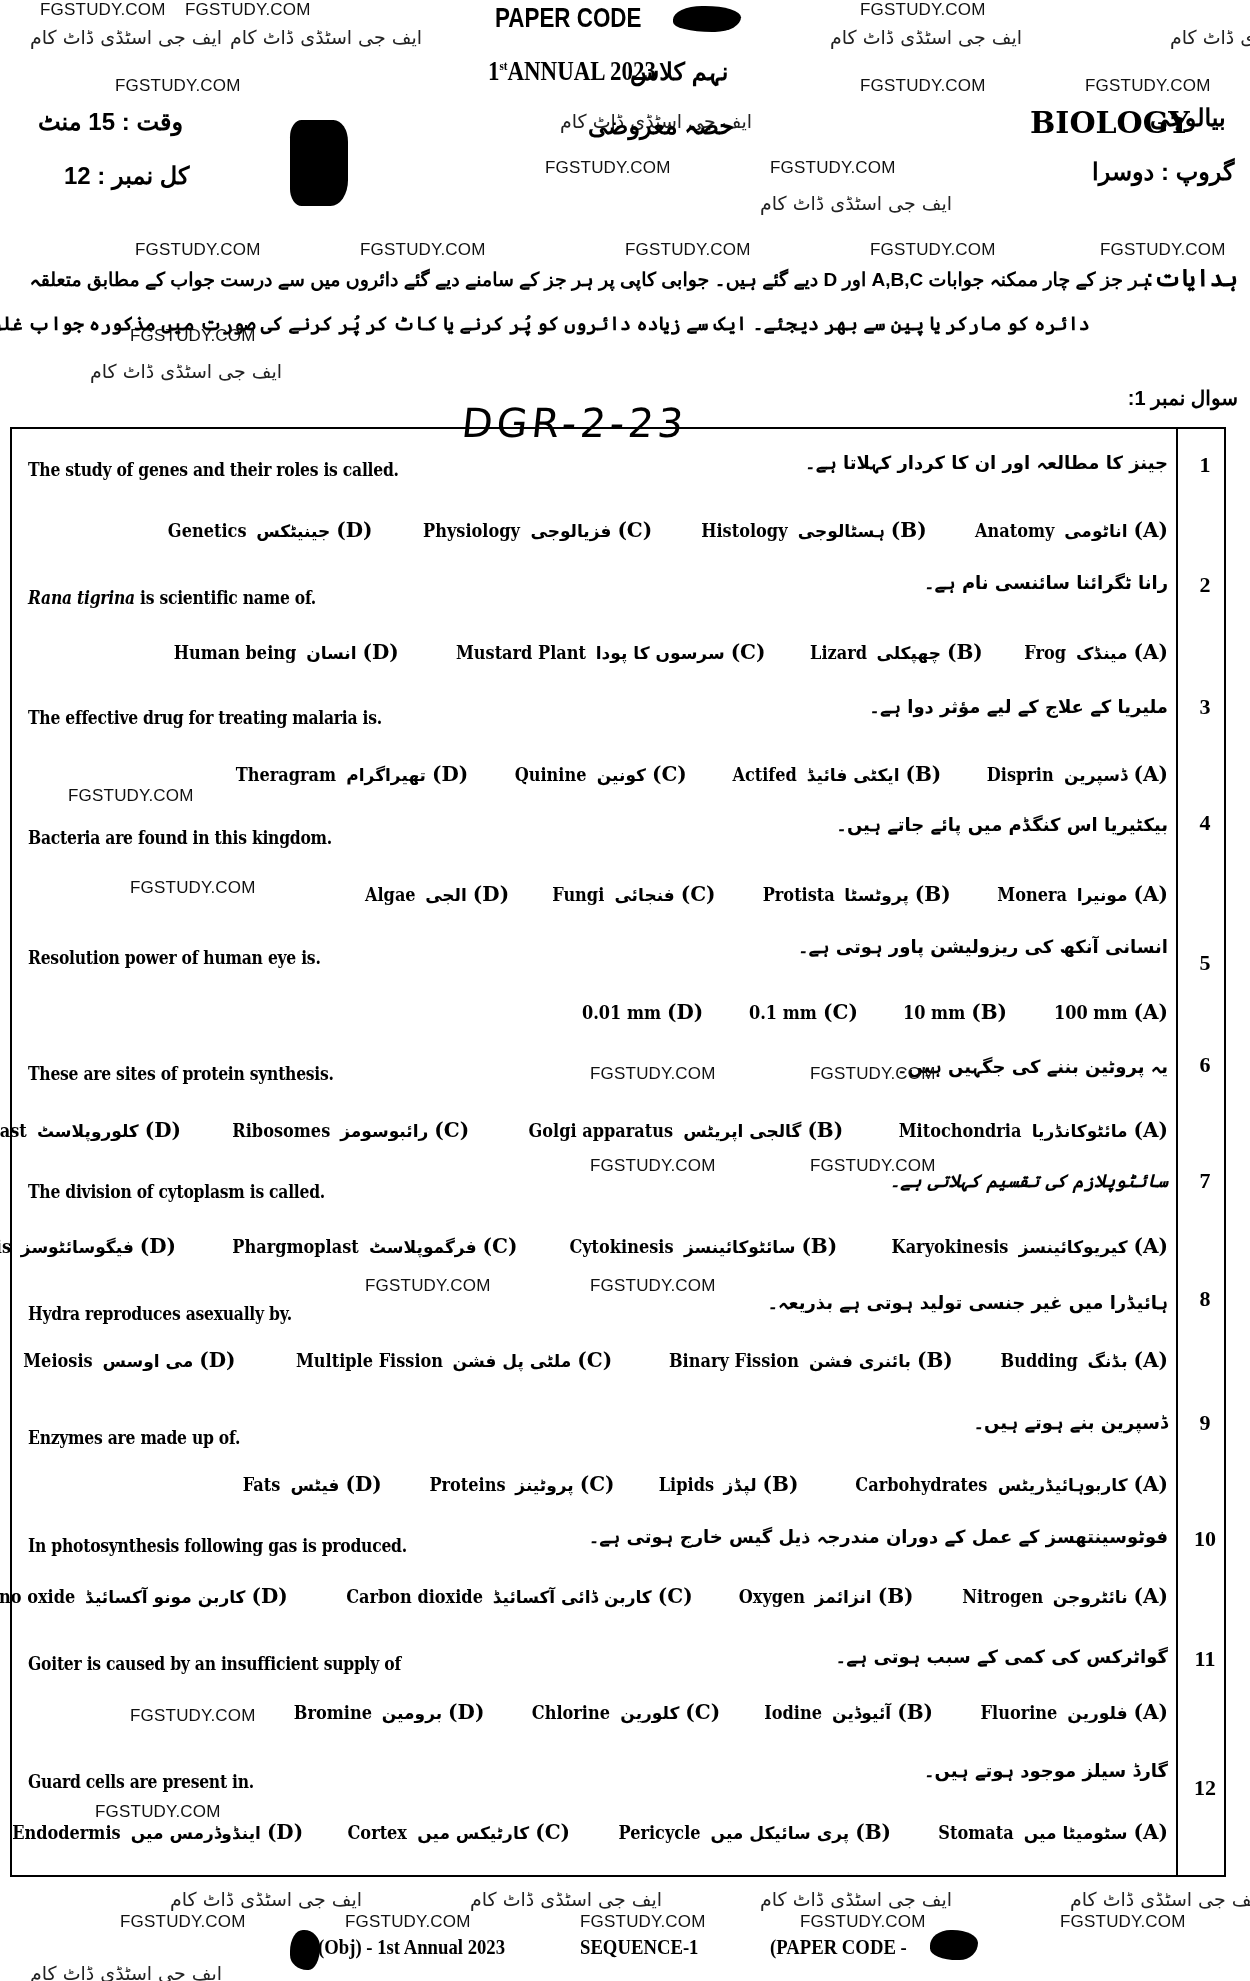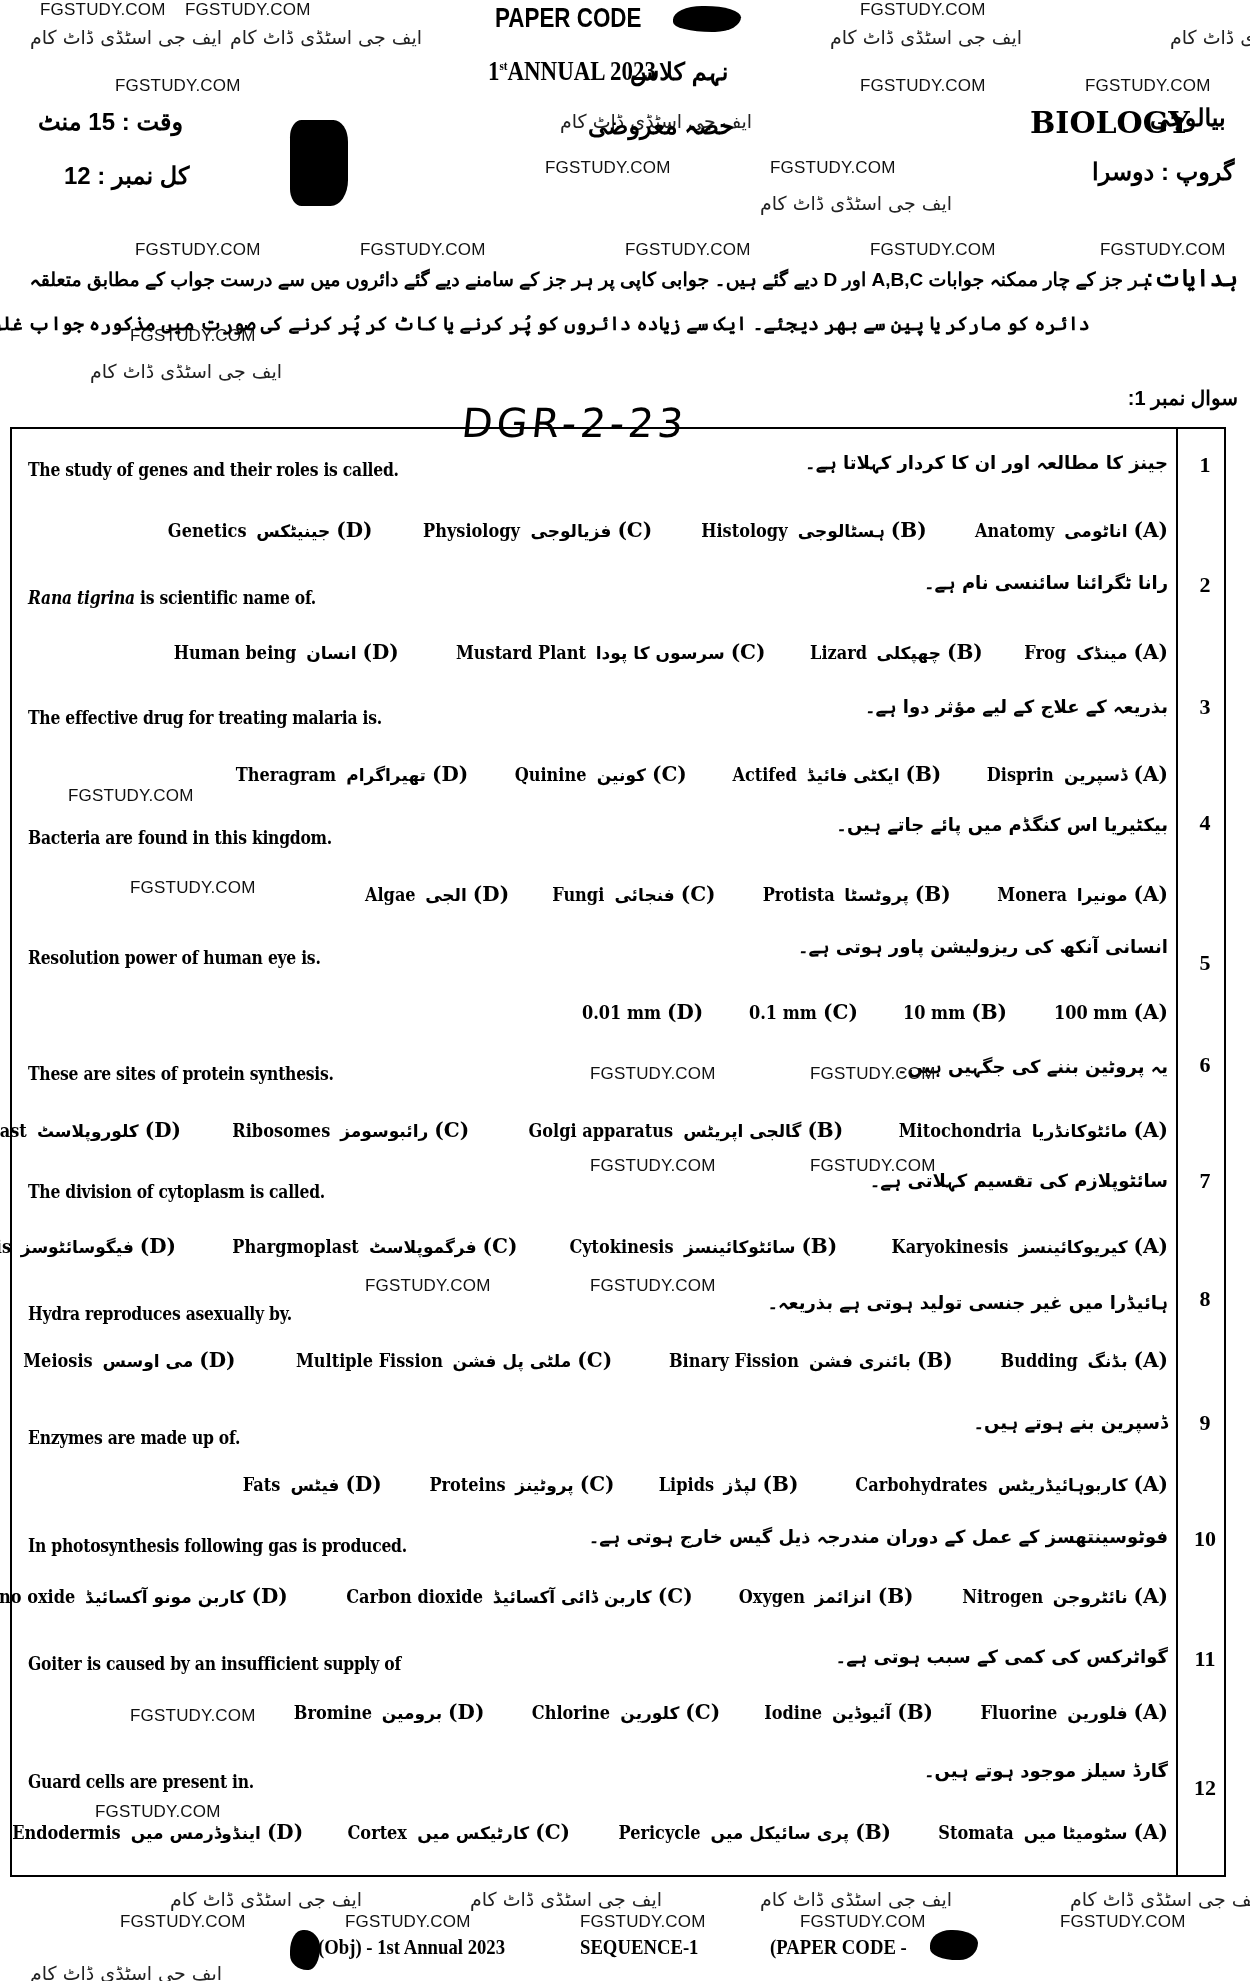--- a/index.html
+++ b/index.html
@@ -141,21 +141,21 @@
     </div>
   <div class="opt">
       <span class="opt-letter">(D)</span>
       <span class="opt-ur">انسان</span>
       <span class="opt-en">Human being</span>
     </div>
 </div>
 
 <div class="qnum" style="top:694px;">3</div>
 <div class="q-en" style="top:706px;">The effective drug for treating malaria is.</div>
-<div class="q-ur" style="top:696px;">بذریعہ کے علاج کے لیے مؤثر دوا ہے۔</div>
+<div class="q-ur" style="top:696px;">ملیریا کے علاج کے لیے مؤثر دوا ہے۔</div>
 <div class="opts" style="top:762px;">
   <div class="opt">
       <span class="opt-letter">(A)</span>
       <span class="opt-ur">ڈسپرین</span>
       <span class="opt-en">Disprin</span>
     </div>
   <div class="opt">
       <span class="opt-letter">(B)</span>
       <span class="opt-ur">ایکٹی فائیڈ</span>
       <span class="opt-en">Actifed</span>
@@ -247,21 +247,21 @@
       <span class="opt-letter">(D)</span>
       <span class="opt-ur">کلوروپلاسٹ</span>
       <span class="opt-en">Chloroplast</span>
     </div>
 </div>
 
 <div class="qnum" style="top:1168px;">7</div>
 <div class="wm" style="left:590px;top:1156px;">FGSTUDY.COM</div>
 <div class="wm" style="left:810px;top:1156px;">FGSTUDY.COM</div>
 <div class="q-en" style="top:1180px;">The division of cytoplasm is called.</div>
-<div class="q-ur" style="top:1170px;">سائٹوپلازم کی تقسیم کہلاتی ہے۔</div>
+<div class="q-ur" style="top:1170px;font-style:italic;">سائٹوپلازم کی تقسیم کہلاتی ہے۔</div>
 <div class="opts" style="top:1234px;">
   <div class="opt">
       <span class="opt-letter">(A)</span>
       <span class="opt-ur">کیریوکائینسز</span>
       <span class="opt-en">Karyokinesis</span>
     </div>
   <div class="opt">
       <span class="opt-letter">(B)</span>
       <span class="opt-ur">سائٹوکائینسز</span>
       <span class="opt-en">Cytokinesis</span>

